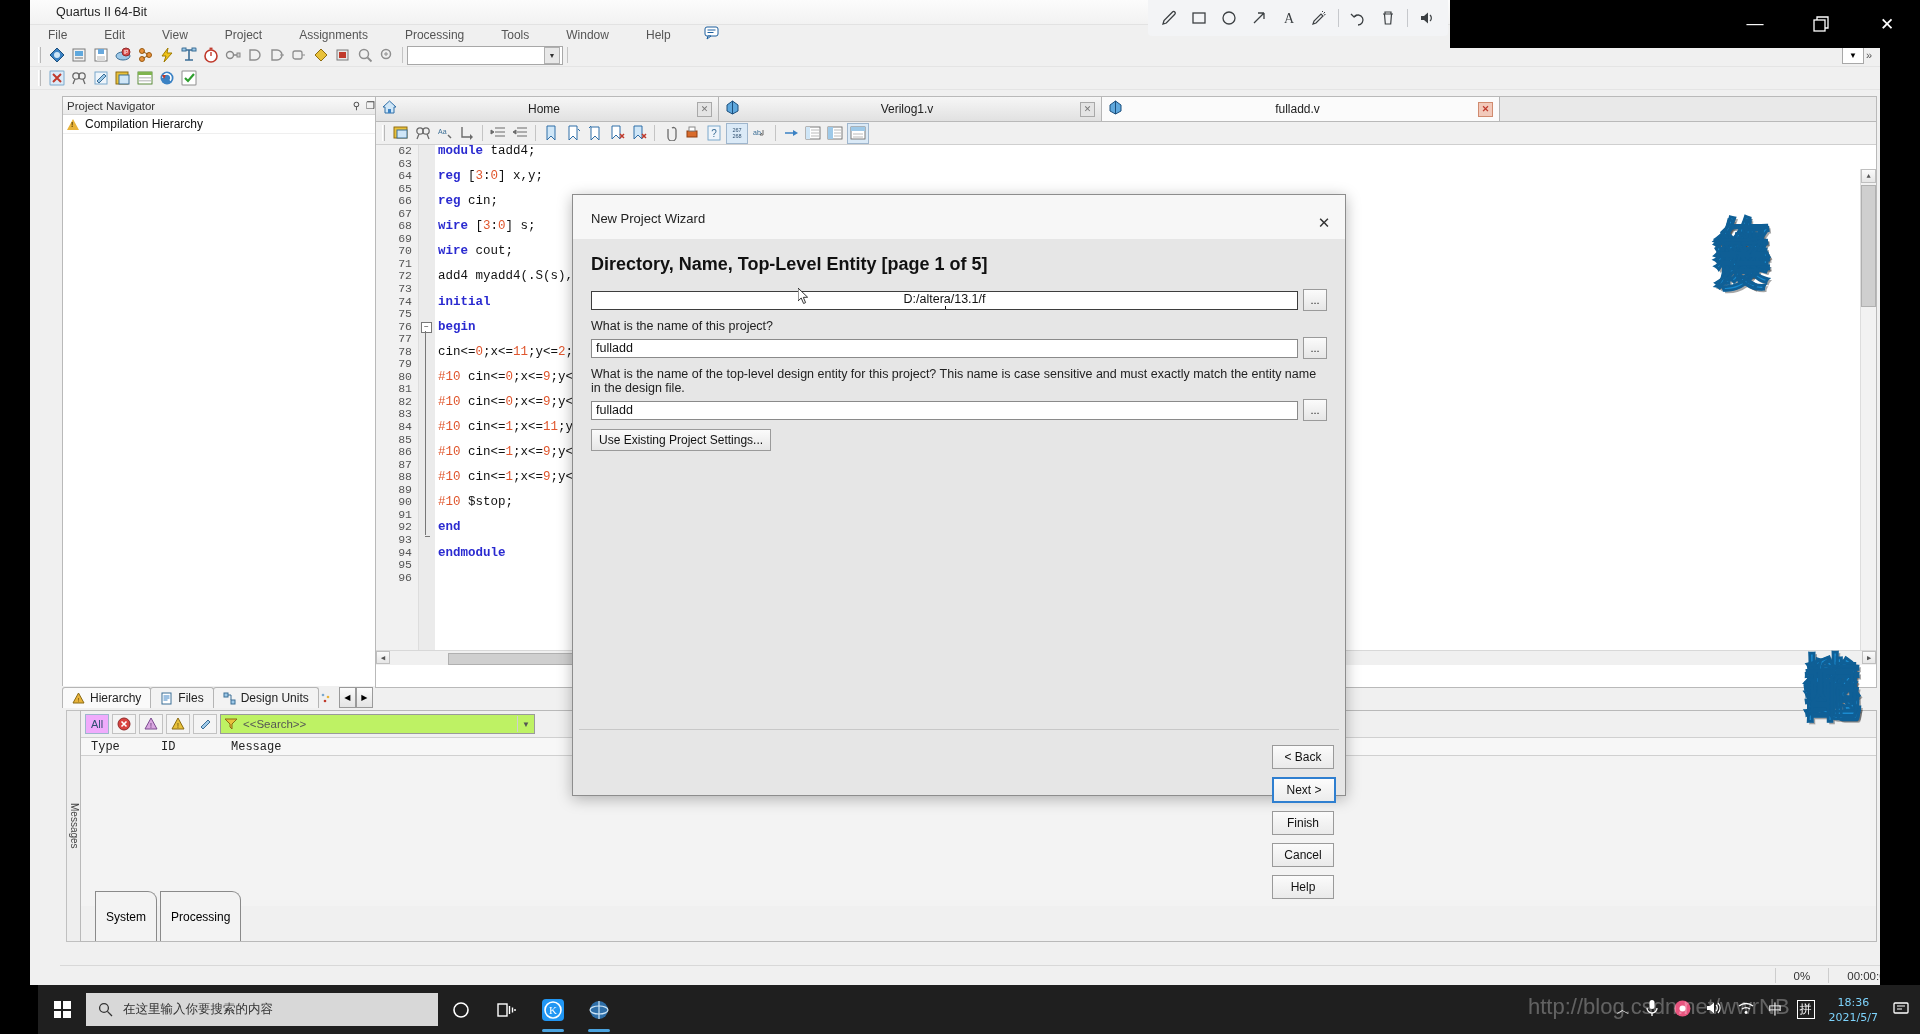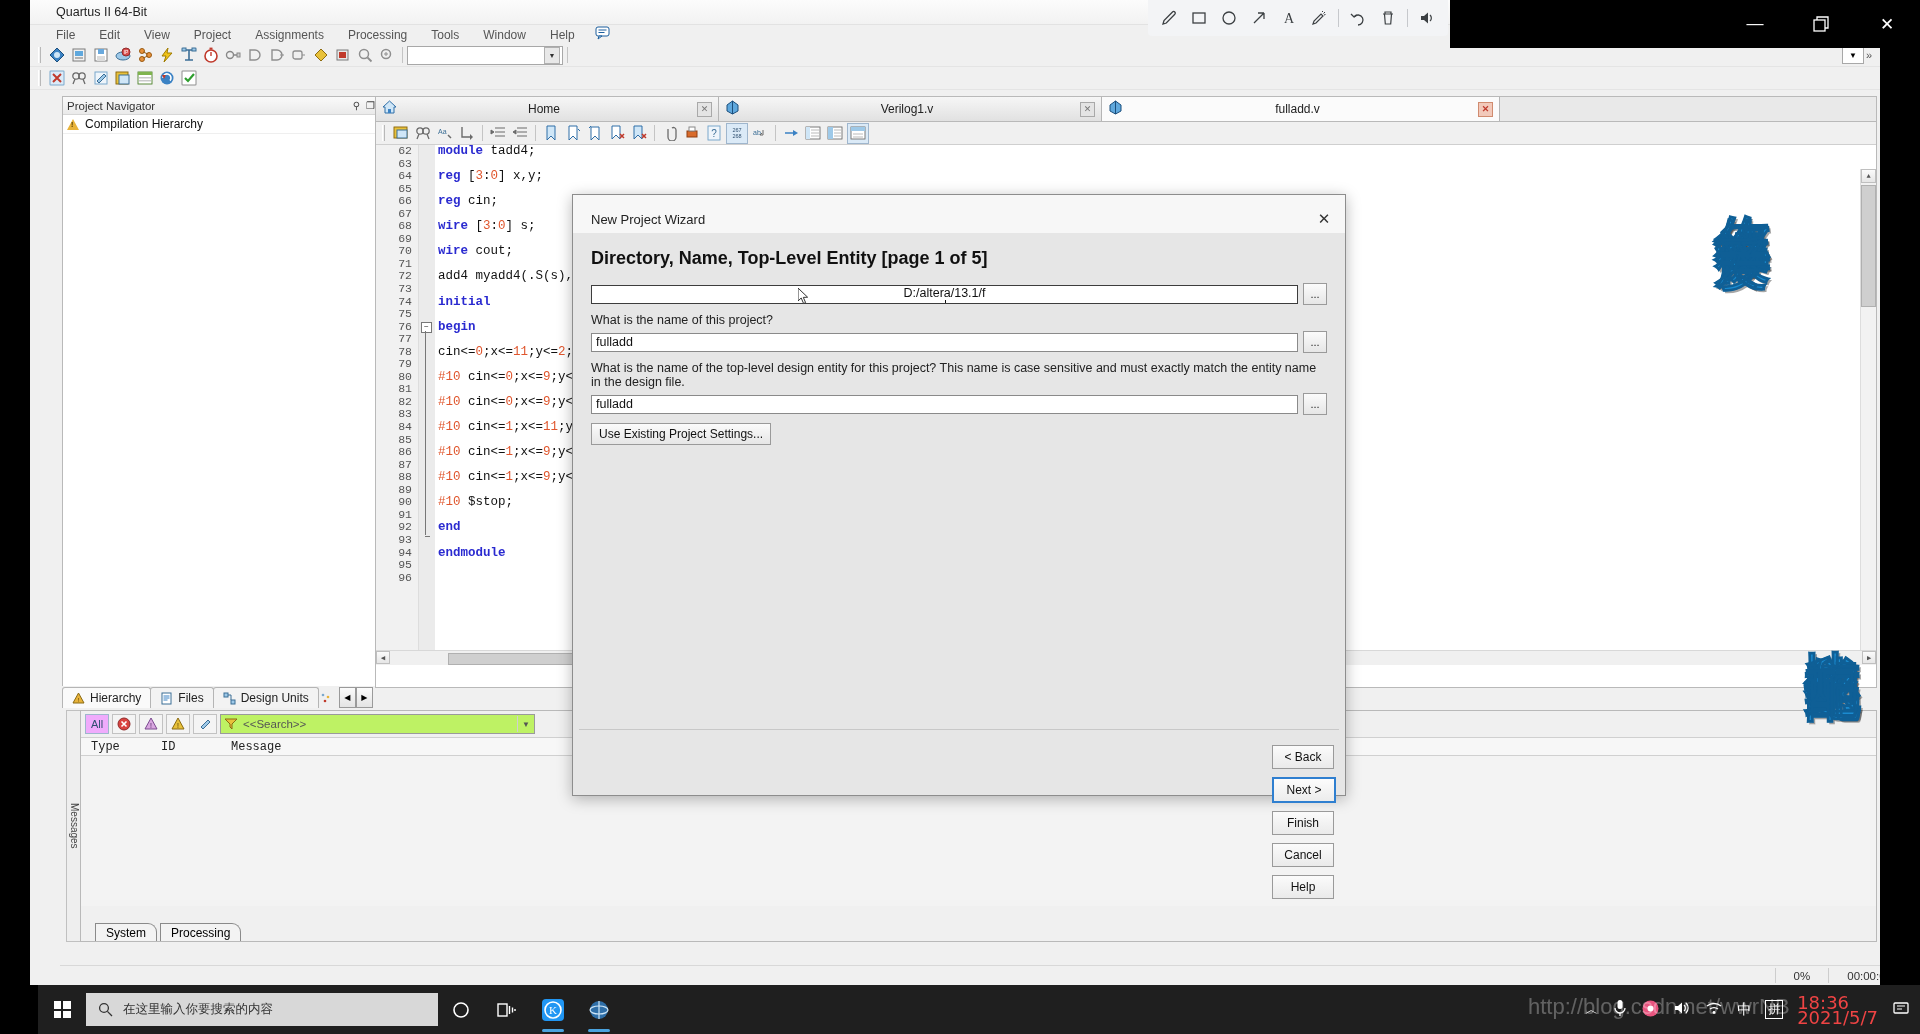--- a/index.html
+++ b/index.html
@@ -13,21 +13,21 @@
     -webkit-font-smoothing:antialiased;
   }
   #root{position:absolute;left:0;top:0;width:1920px;height:1034px;}
 
   
   .qwin{position:absolute;left:30px;top:0;width:1850px;height:985px;background:#f0f0f0;}
   .titlebar{height:24px;background:linear-gradient(#fcfcfc,#f2f2f2);display:flex;align-items:center;padding-left:6px;border-bottom:1px solid #e2e2e2;}
   .titlebar .ticon{width:14px;height:14px;margin-right:6px;position:relative;}
   .globe{width:13px;height:13px;border-radius:50%;background:radial-gradient(circle at 35% 30%,#9fd2f2,#2f6fa8 70%,#1b4a74);box-shadow:inset 0 0 2px #fff;}
   .titlebar .ttext{font-size:12.5px;color:#222;}
-  .menubar{height:19px;display:flex;align-items:center;padding-left:16px;background:#f0f0f0;gap:4px;}
+  .menubar{height:19px;display:flex;align-items:center;padding-left:8px;background:#f0f0f0;gap:17px;}
   .menubar .mi{padding:1px 10px;font-size:12px;color:#555;}
   .toolrow{height:22px;background:#f0f0f0;display:flex;align-items:center;padding-left:4px;border-bottom:1px solid #e4e4e4;position:relative;}
   .grip{width:4px;height:16px;margin:0 4px;background:
       linear-gradient(#fff,#fff) 0 0/1px 16px no-repeat,
       linear-gradient(#b8b8b8,#b8b8b8) 2px 0/1px 16px no-repeat;}
   .tbtn{width:20px;height:19px;margin:0 1px;display:inline-block;position:relative;}
   .tsep{width:1px;height:16px;background:#c4c4c4;margin:0 4px;}
   .combo{height:17px;border:1px solid #a8a8a8;background:#fff;display:inline-flex;align-items:center;font-size:11px;padding:0 2px;}
   .combo .arrow{width:14px;height:15px;background:#e8e8e8;border:1px solid #b0b0b0;display:inline-flex;align-items:center;justify-content:center;font-size:7px;color:#333;}
 
@@ -81,30 +81,30 @@
   .msgpanel{position:absolute;left:50px;top:710px;width:1795px;height:230px;background:#f0f0f0;border:1px solid #b9b9b9;}
   .msgbar{height:22px;display:flex;align-items:center;gap:3px;padding:2px 4px;background:#f0f0f0;}
   .fbtn{width:22px;height:18px;border:1px solid #9fb6cd;background:#f0abfc;display:flex;align-items:center;justify-content:center;font-size:10px;}
   .fbtn.plain{border-color:#c2c2c2;background:#f4f4f4;}
   .searchbox{flex:1;max-width:310px;height:18px;border:1px solid #9a9a9a;background:#bef264;display:flex;align-items:center;padding-left:3px;font-size:11.5px;color:#555;}
   .searchbox .dd{margin-left:auto;width:16px;height:16px;border-left:1px solid #d0d0d0;display:flex;align-items:center;justify-content:center;font-size:8px;}
   .msghdr{height:17px;background:#f7f7f7;border-top:1px solid #d0d0d0;border-bottom:1px solid #d0d0d0;display:flex;align-items:center;font-size:12px;font-family:"Liberation Mono",monospace;color:#222;}
   .msghdr span{padding-left:10px;}
   .msgbody{background:#f3f3f3;height:150px;}
   .msgtabs{position:absolute;left:0;bottom:0;height:19px;display:flex;align-items:flex-end;padding-left:14px;}
-  .mtab{height:17px;padding:0 10px;font-size:12px;border:1px solid #8a8a8a;border-bottom:none;border-radius:0 9px 0 0;background:#f3f3f3;margin-right:3px;display:flex;align-items:center;}
+  .mtab{height:17px;padding:16px 10px;font-size:12px;border:1px solid #8a8a8a;border-bottom:none;border-radius:0 9px 0 0;background:#f3f3f3;margin-right:3px;display:flex;align-items:center;}
   .msgside{position:absolute;left:36px;top:710px;width:14px;height:230px;background:#eee;border:1px solid #c0c0c0;writing-mode:vertical-rl;text-orientation:mixed;font-size:10px;color:#444;display:flex;align-items:center;justify-content:center;}
 
   
   .statusbar{position:absolute;left:30px;bottom:0;width:1850px;height:19px;background:#f0f0f0;border-top:1px solid #d8d8d8;display:flex;align-items:center;justify-content:flex-end;font-size:11.5px;color:#333;}
   .statusbar .cell{border-left:1px solid #cdcdcd;padding:0 18px;height:15px;display:flex;align-items:center;}
 
   
   .dlg{position:absolute;left:572px;top:194px;width:772px;height:600px;background:#f0f0f0;border:1px solid #8d8d8d;box-shadow:0 3px 14px rgba(0,0,0,.28);}
-  .dlg-title{height:28px;background:#f7f7f7;display:flex;align-items:center;padding:10px 6px 0 10px;border-bottom:1px solid #e6e6e6;}
+  .dlg-title{height:28px;background:#f7f7f7;display:flex;align-items:flex-start;padding:16px 6px 0 10px;border-bottom:1px solid #e6e6e6;}
   .dlg-title .dicon{margin-right:8px;}
   .dlg-title .dtext{font-size:13px;color:#222;}
   .dlg-title .dclose{margin-left:auto;width:30px;height:24px;display:flex;align-items:center;justify-content:center;font-size:15px;color:#333;}
   .dlg-body{padding:14px 18px 0 18px;background:#e6e6e6;height:calc(100% - 28px - 66px);box-sizing:border-box;}
   .dlg-h1{font-size:18px;font-weight:bold;color:#111;margin:0 0 14px 0;}
   .dlg-q{font-size:12.5px;color:#222;margin:0 0 4px 0;}
   .fieldrow{display:flex;align-items:center;gap:5px;margin-bottom:8px;}
   .tinput{flex:1;height:19px;border:1px solid #8a8a8a;background:#fff;font-size:12.5px;color:#111;padding:0 4px;display:flex;align-items:center;box-sizing:border-box;}
   .tinput.focus{border:1px solid #3d3d3d;flex-direction:column;}
   .caret{display:inline-block;width:1px;height:13px;background:#111;margin-left:1px;}
@@ -138,21 +138,21 @@
   .taskbar{position:absolute;left:0;bottom:0;width:1920px;height:49px;background:#1f1f1f;display:flex;align-items:center;}
   .tb-left{width:38px;height:49px;background:#000;}
   .startbtn{width:48px;height:49px;display:flex;align-items:center;justify-content:center;}
   .winlogo{width:17px;height:17px;display:grid;grid-template-columns:1fr 1fr;grid-template-rows:1fr 1fr;gap:2px;}
   .winlogo i{background:#fff;display:block;}
   .tbsearch{width:340px;height:33px;background:#d8d8d8;display:flex;align-items:center;padding-left:12px;gap:10px;}
   .tbsearch .stext{font-size:12.5px;color:#333;font-family:"DejaVu Sans",sans-serif;}
   .tbicon{width:46px;height:49px;display:flex;align-items:center;justify-content:center;position:relative;}
   .tbicon.run:after{content:"";position:absolute;bottom:2px;left:50%;transform:translateX(-50%);width:22px;height:3px;background:#4aa3df;border-radius:2px;}
   .tray{margin-left:auto;display:flex;align-items:center;gap:14px;padding-right:10px;color:#fff;font-size:13px;}
-  .clock{font-size:18px;line-height:15px;text-align:left;color:#ef4444;font-family:"DejaVu Sans",sans-serif;}
+  .clock{font-size:11px;line-height:15px;text-align:center;color:#7dd3fc;font-family:"DejaVu Sans",sans-serif;}
   .watermark{position:absolute;left:1528px;bottom:14px;font-size:22px;color:rgba(255,255,255,.30);font-family:"Liberation Sans",sans-serif;white-space:nowrap;pointer-events:none;}
 
   
   .cursor{position:absolute;left:798px;top:288px;width:12px;height:18px;pointer-events:none;}
 </style>
 </head>
 <body>
 
 <div id="root">
 

